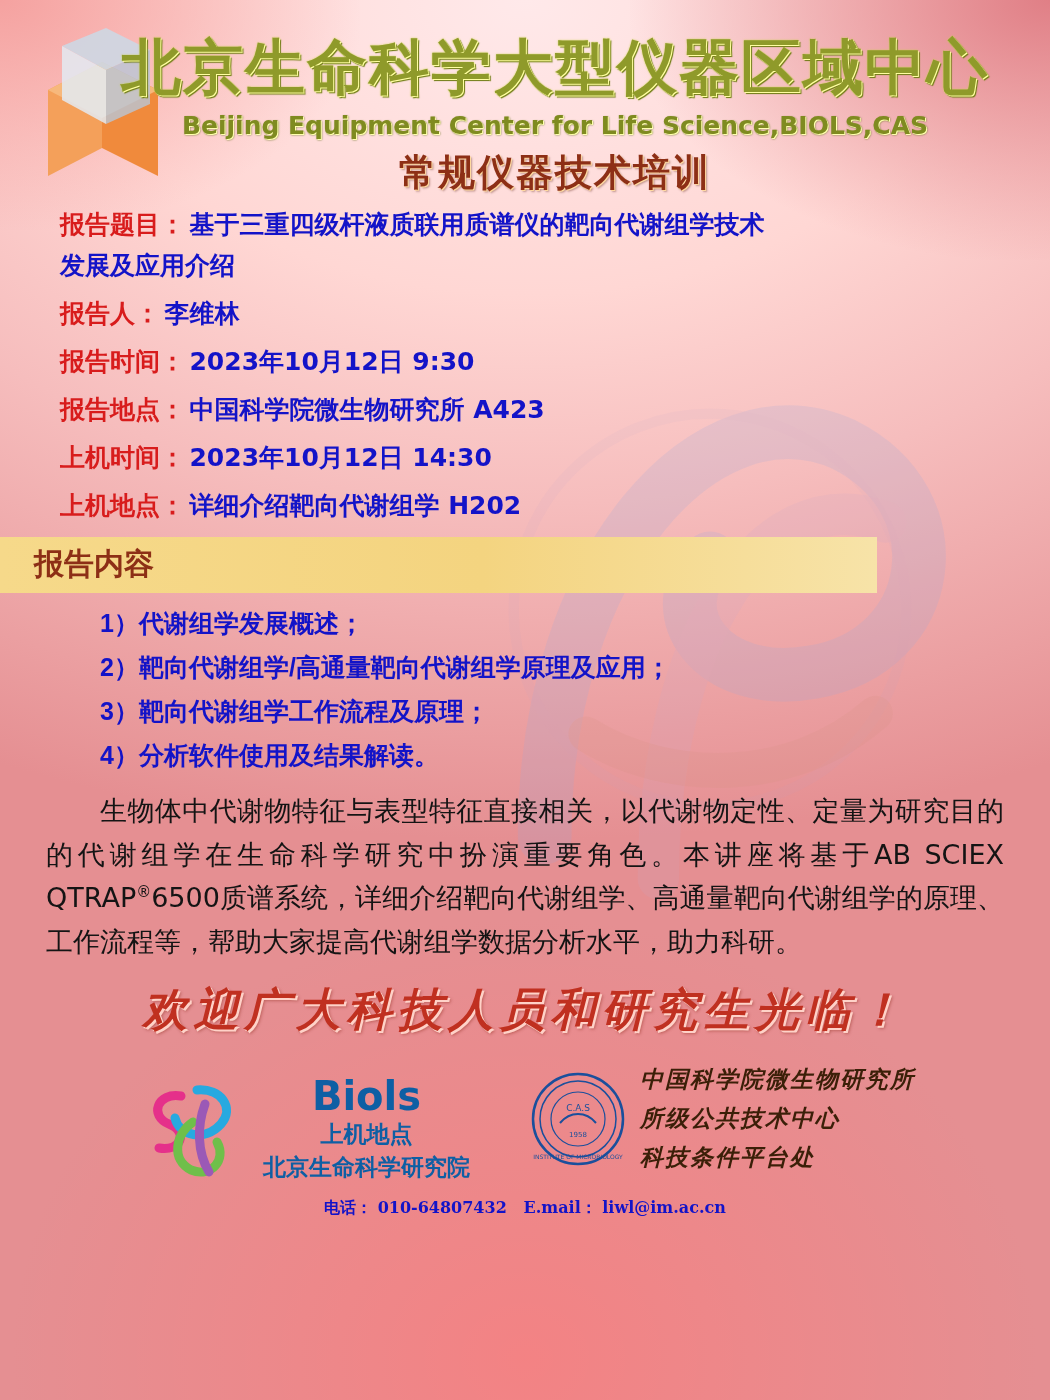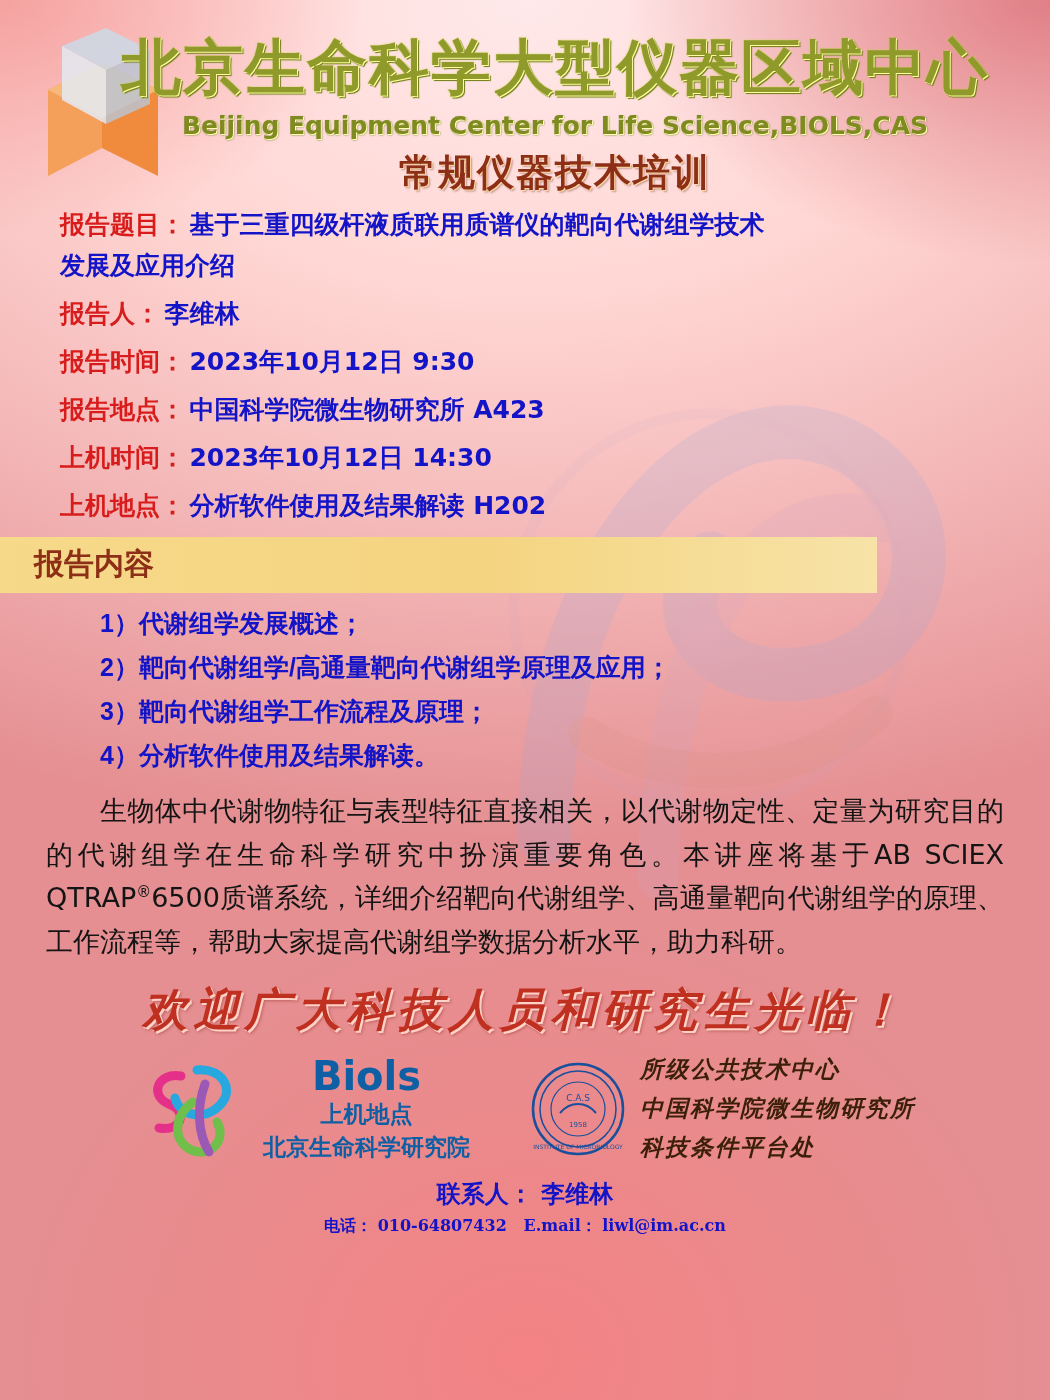--- a/index.html
+++ b/index.html
@@ -184,20 +184,21 @@
     display: flex;
     align-items: center;
     justify-content: center;
     margin-top: 14px;
     gap: 60px;
   }
   .biols-block {
     display: flex;
     align-items: center;
     gap: 8px;
+    margin-top: 20px;
   }
   .biols-text {
     display: flex;
     flex-direction: column;
     align-items: center;
   }
   .biols-word {
     font-family: "DejaVu Sans", sans-serif;
     font-size: 40px;
     font-weight: bold;
@@ -305,21 +306,21 @@
       <span class="value">中国科学院微生物研究所 A423</span>
     </div>
 
     <div class="info-row">
       <span class="label">上机时间：</span>
       <span class="value">2023年10月12日 14:30</span>
     </div>
 
     <div class="info-row">
       <span class="label">上机地点：</span>
-      <span class="value">分析软件使用及结果解读 H202</span>
+      <span class="value">详细介绍靶向代谢组学 H202</span>
     </div>
   </div>
 
   <div class="content-banner">
     <span>报告内容</span>
   </div>
 
   <div class="bullets">
     <div class="bullet">1）代谢组学发展概述；</div>
     <div class="bullet">2）靶向代谢组学/高通量靶向代谢组学原理及应用；</div>
@@ -355,32 +356,28 @@
       <svg width="96" height="96" viewBox="0 0 96 96">
         <circle cx="48" cy="48" r="45" fill="none" stroke="#1a4f9c" stroke-width="2.5"></circle>
         <circle cx="48" cy="48" r="38" fill="none" stroke="#1a4f9c" stroke-width="1.5"></circle>
         <circle cx="48" cy="48" r="27" fill="none" stroke="#1a4f9c" stroke-width="1.2"></circle>
         <text x="48" y="40" text-anchor="middle" font-family="DejaVu Sans, sans-serif" font-size="9" fill="#1a4f9c">C.A.S</text>
         <path d="M30 52 C 40 40, 56 40, 66 52" fill="none" stroke="#1a4f9c" stroke-width="2"></path>
         <text x="48" y="66" text-anchor="middle" font-family="DejaVu Sans, sans-serif" font-size="7" fill="#1a4f9c">1958</text>
         <text x="48" y="88" text-anchor="middle" font-family="DejaVu Sans, sans-serif" font-size="6" fill="#1a4f9c">INSTITUTE OF MICROBIOLOGY</text>
       </svg>
       <div class="im-lines">
+        <div class="im-line">中国科学院微生物研究所</div>
         <div class="im-line">所级公共技术中心</div>
-        <div class="im-line">中国科学院微生物研究所</div>
         <div class="im-line">科技条件平台处</div>
       </div>
     </div>
   </div>
 
   <div class="contact">
-    <div class="contact-row1">
-      <span>联系人：</span>
-      <span>李维林</span>
-    </div>
     <div class="contact-row2">
       <span>电话：</span>
       <span>010-64807432</span>
       &nbsp;
       <span>E.mail：</span>
       <span>liwl@im.ac.cn</span>
     </div>
   </div>
 
 </div>

